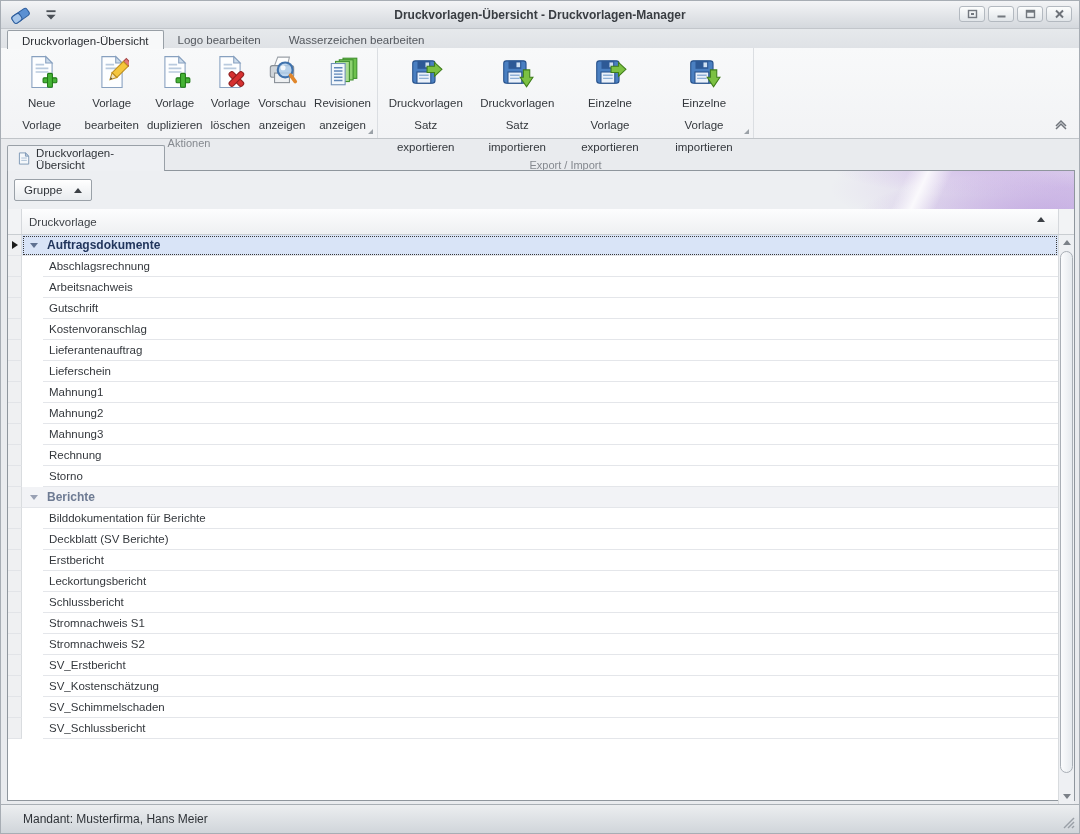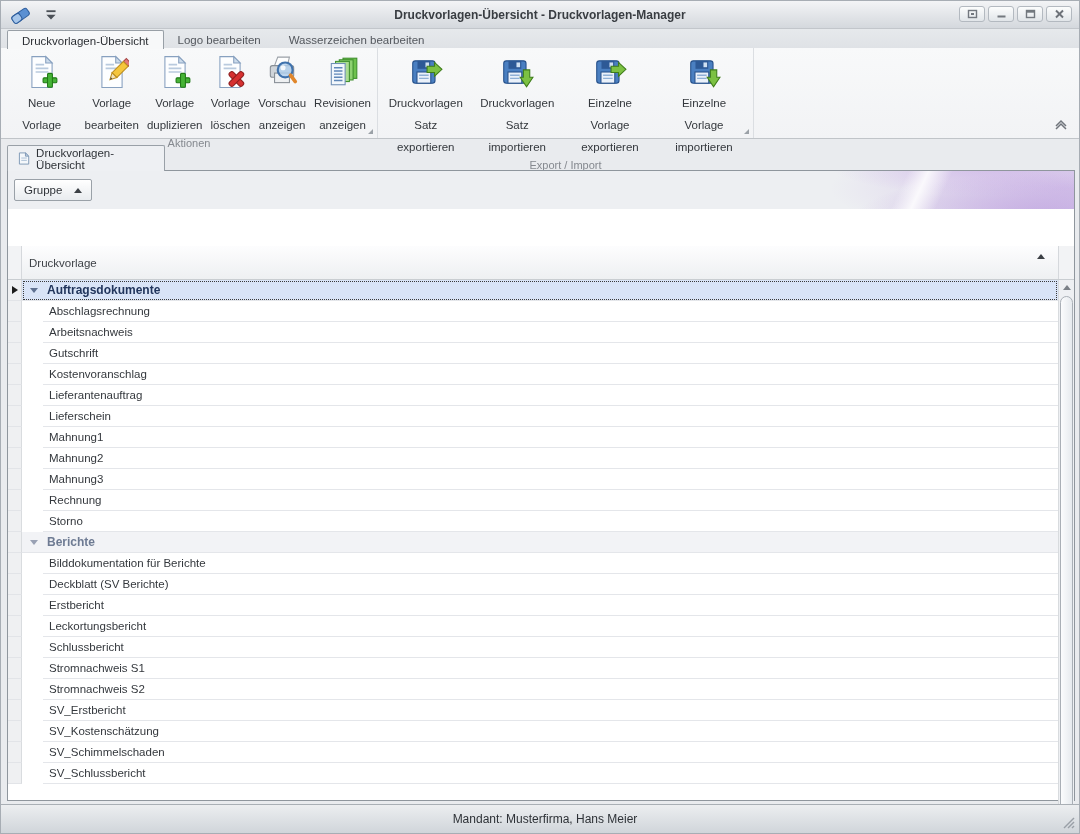--- a/index.html
+++ b/index.html
@@ -98,21 +98,21 @@
   }
   .group-btn {
     position:absolute; left:6px; top:8px; height:22px;
     border:1px solid #9aa1a8; border-radius:2px;
     background:linear-gradient(#ffffff,#e9ecef);
     display:flex; align-items:center; gap:12px; padding:0 9px;
     font-size:11.5px; color:#2f3338;
   }
   .tri-up { width:0; height:0; border-left:4px solid transparent; border-right:4px solid transparent; border-bottom:5px solid #3c4045; }
 
-  .hdr { display:flex; height:34px; background:linear-gradient(#fdfdfe,#eef0f2); border-bottom:1px solid #c9cdd1;margin-top:37px; }
+  .hdr { display:flex; height:26px; background:linear-gradient(#fdfdfe,#eef0f2); border-bottom:1px solid #c9cdd1; }
   .hdr-ind { width:14px; border-right:1px solid #d5d8dc; background:#f2f3f5; }
   .hdr-main { flex:1; position:relative; display:flex; align-items:center; padding-left:7px; font-size:11.5px; color:#3e4247; }
   .hdr-sort { position:absolute; right:13px; top:8px; }
   .hdr-sb { width:16px; border-left:1px solid #d5d8dc; background:#f2f3f5; }
 
   .gbody { display:flex; height:569px; }
   .rows { flex:1; overflow:hidden; }
   .grid-row { display:flex; height:21px; }
   .cell-ind { width:14px; background:#eff0f2; border-right:1px solid #d9dcdf; border-bottom:1px solid #e2e4e8; display:flex; align-items:center; justify-content:center; }
   .cell-ind.cur::after { content:""; width:0; height:0; border-top:4px solid transparent; border-bottom:4px solid transparent; border-left:6px solid #1c1c1c; }
@@ -134,22 +134,22 @@
     position:absolute; left:1px; right:1px; top:16px; height:522px;
     background:linear-gradient(90deg,#fbfcfd,#e6eaee);
     border:1px solid #a9afb6; border-radius:7px;
   }
 
   
   .statusbar {
     position:absolute; left:0; right:0; top:803px; height:29px;
     background:linear-gradient(#eceef0,#d0d5da);
     border-top:1px solid #a9afb5;
-    display:flex; align-items:center; padding-left:10px;
-    font-size:12px; color:#2e3237;justify-content:center;
+    display:flex; align-items:center; padding-left:22px;
+    font-size:12px; color:#2e3237;
   }
   .resize-grip { position:absolute; right:4px; bottom:4px; width:14px; height:14px; }
 </style>
 </head>
 <body>
 
 <div class="titlebar">
   <div class="app-icon">
     <svg viewBox="0 0 22 20">
       <g transform="rotate(-35 11 10)">

